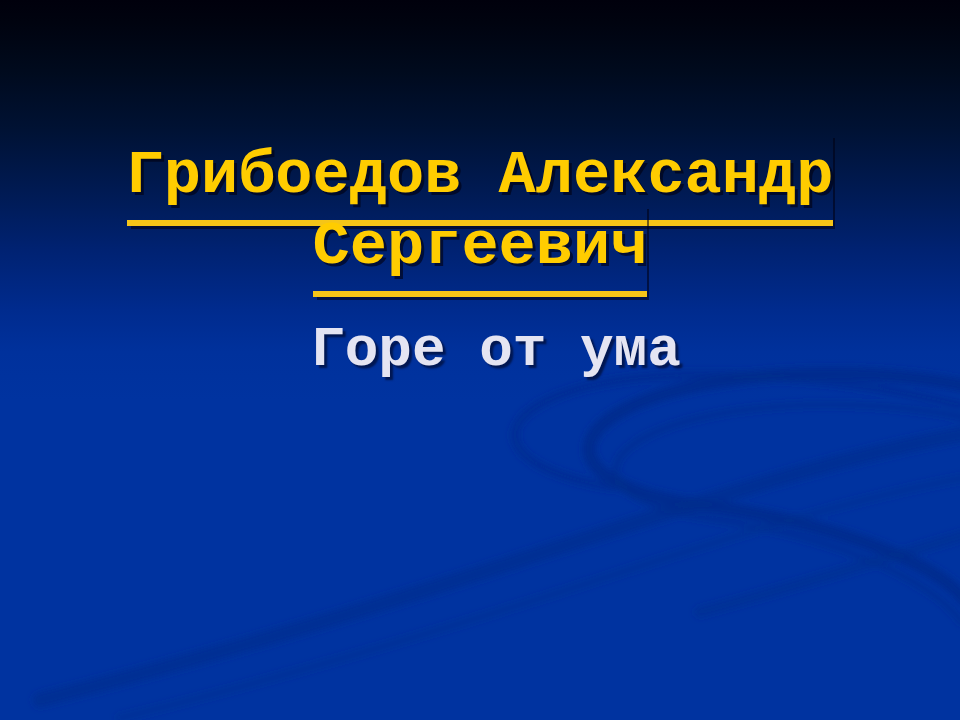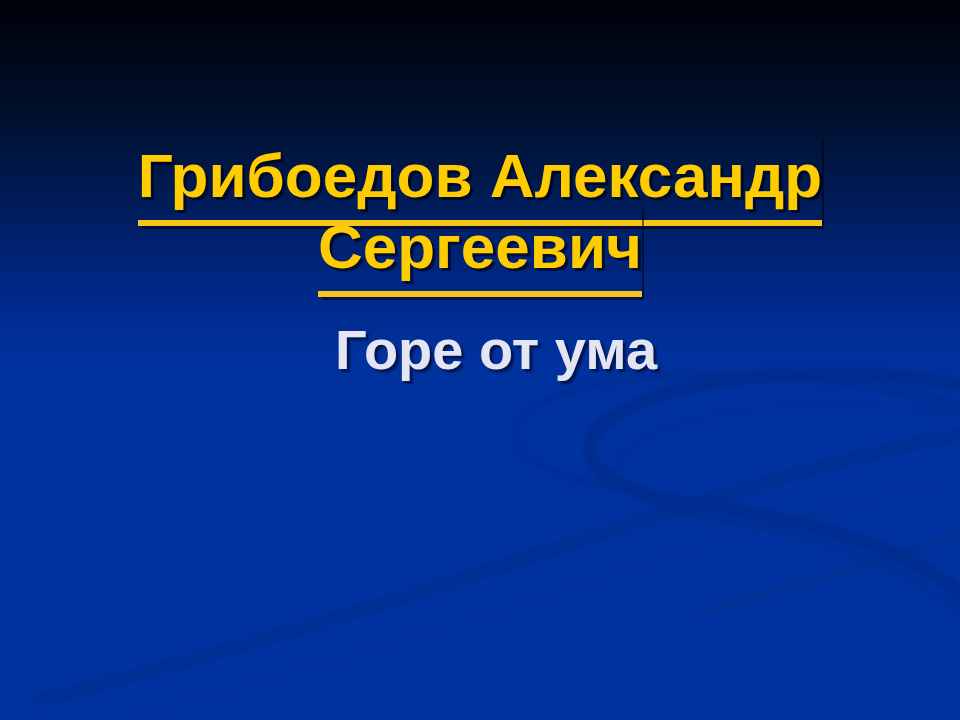--- a/index.html
+++ b/index.html
@@ -20,21 +20,21 @@
         #00000c 0px,
         #00030f 22px,
         #000a1d 70px,
         #001234 130px,
         #001a52 190px,
         #002272 250px,
         #002b8e 310px,
         #00319c 352px,
         #0033a0 400px,
         #0033a0 720px);
-    font-family: Liberation Sans, sans-serif;
+    font-family: Liberation Mono, monospace;
     user-select: none;
   }
 
   
   .deco {
     position: absolute;
     inset: 0;
     pointer-events: none;
   }
   .deco svg {

